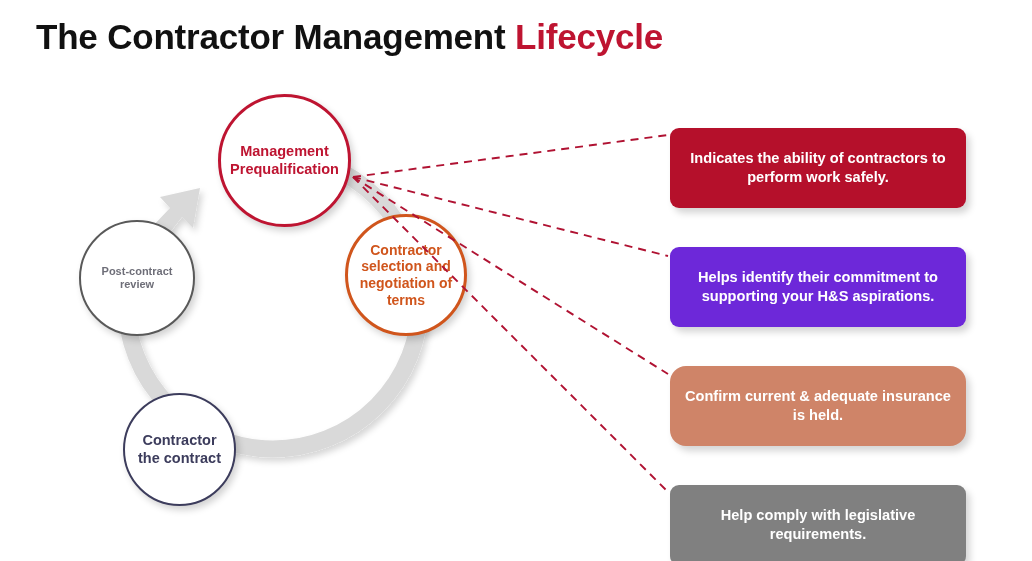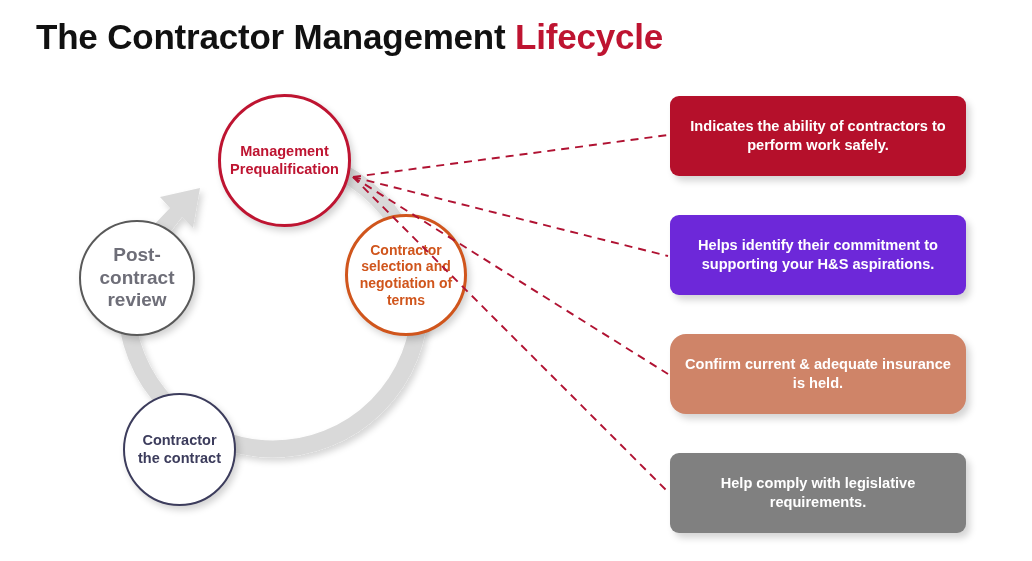--- a/index.html
+++ b/index.html
@@ -36,32 +36,32 @@
 
   .n-prequal{left:163px;top:14px;width:133px;height:133px;
     border:3.2px solid #BE1431;color:#BE1431;font-size:14.5px;}
   .n-select{left:290px;top:134px;width:122px;height:122px;
     border:3px solid #D0551C;color:#D0551C;font-size:14px;}
   .n-award{left:232px;top:313px;width:113px;height:113px;
     border:2.6px solid #7D4CA6;color:#6B4E9E;font-size:14.5px;}
   .n-monitor{left:68px;top:313px;width:113px;height:113px;
     border:2.6px solid #3C3C5C;color:#3C3C5C;font-size:14.5px;}
   .n-review{left:24px;top:140px;width:116px;height:116px;
-    border:2.6px solid #595959;color:#6E6E78;font-size:19px;}
+    border:2.6px solid #595959;color:#6E6E78;font-size:11px;}
 
   
   #cards{position:absolute;left:670px;top:96px;width:296px;height:456px;}
   .card{
     position:absolute;left:0;width:296px;height:80px;
     border-radius:9px;
     display:flex;align-items:center;justify-content:center;
     text-align:center;color:#ffffff;
     font-size:14.6px;font-weight:bold;line-height:1.33;
     box-shadow:4px 5px 7px rgba(0,0,0,0.17);
-    box-sizing:border-box;padding:0 14px;
+    box-sizing:border-box;padding:0 14px;margin-top:32px;
   }
   .card-0{top:0px;  background:#B5102B;}
   .card-1{top:119px;background:#6d28d9;}
   .card-2{top:238px;background:#CF8468;border-radius:16px;}
   .card-3{top:357px;background:#808080;text-align:center;}
 
   
   #links{position:absolute;left:0;top:0;width:1032px;height:561px;pointer-events:none;}
 </style>
 </head>

